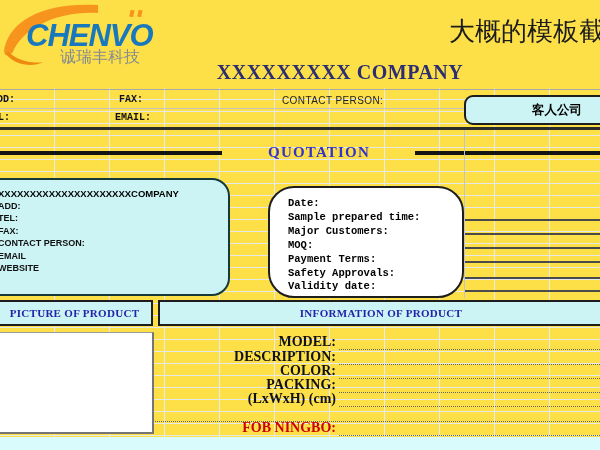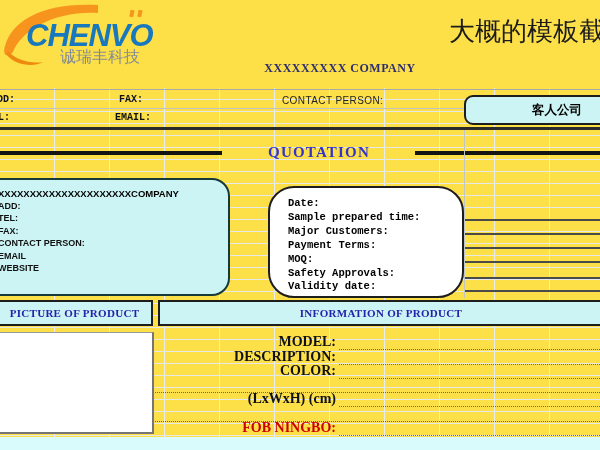--- a/index.html
+++ b/index.html
@@ -12,21 +12,21 @@
   .watermark{right:-5px;top:14px;font-family:"Liberation Serif",serif;font-size:26px;
              color:#1c1c1c;white-space:nowrap;}
 
   
   .grid{left:0;top:88px;width:600px;height:349px;
         background:
           repeating-linear-gradient(to bottom,transparent 0 11px,#e6e8ea 11px 12px),
           repeating-linear-gradient(to right,transparent 0 54px,#e9ebed 54px 55px);}
 
   .company-title{left:150px;top:61px;width:380px;text-align:center;
-      font-family:"Liberation Serif",serif;font-weight:bold;font-size:12px;
+      font-family:"Liberation Serif",serif;font-weight:bold;font-size:20px;
       color:#2d2d72;letter-spacing:.5px;white-space:nowrap;}
 
   .hline{background:#aaa;height:1px;width:600px;left:0;}
   .thickline{left:0;top:127px;width:600px;height:3px;background:#2b2b2b;}
 
   .mono10{font-family:"Liberation Mono",monospace;font-weight:bold;font-size:10px;
           color:#111;white-space:nowrap;}
   .contact-label{left:282px;top:95px;font-size:10px;color:#222;letter-spacing:.4px;white-space:nowrap;}
 
   .customer-box{left:464px;top:95px;width:150px;height:30px;background:#cdf4f5;
@@ -125,22 +125,22 @@
     <div class="fl">FAX:</div>
     <div class="fl">CONTACT PERSON:</div>
     <div class="fl">EMAIL</div>
     <div class="fl">WEBSITE</div>
   </div>
 
   <div class="abs quote-panel">
     <div class="qf">Date:</div>
     <div class="qf">Sample prepared time:</div>
     <div class="qf">Major Customers:</div>
+    <div class="qf">MOQ:</div>
     <div class="qf">Payment Terms:</div>
-    <div class="qf">MOQ:</div>
     <div class="qf">Safety Approvals:</div>
     <div class="qf">Validity date:</div>
   </div>
 
   <div class="abs vline" style="left:464px;top:130px;height:168px;"></div>
   <div class="abs u-line" style="top:219px;"></div>
   <div class="abs u-line" style="top:233px;"></div>
   <div class="abs u-line" style="top:247px;"></div>
   <div class="abs u-line" style="top:261px;"></div>
   <div class="abs u-line" style="top:277px;"></div>
@@ -158,20 +158,21 @@
     </div>
     <div class="prow">
       <div class="lbl">DESCRIPTION:</div>
       <div class="val"></div>
     </div>
     <div class="prow">
       <div class="lbl">COLOR:</div>
       <div class="val"></div>
     </div>
     <div class="prow">
+      <div class="lbl">PACKING:</div>
       <div class="val"></div>
     </div>
     <div class="prow">
       <div class="lbl">(LxWxH) (cm)</div>
       <div class="val"></div>
     </div>
     <div class="prow">
       <div class="val"></div>
     </div>
     <div class="prow">

